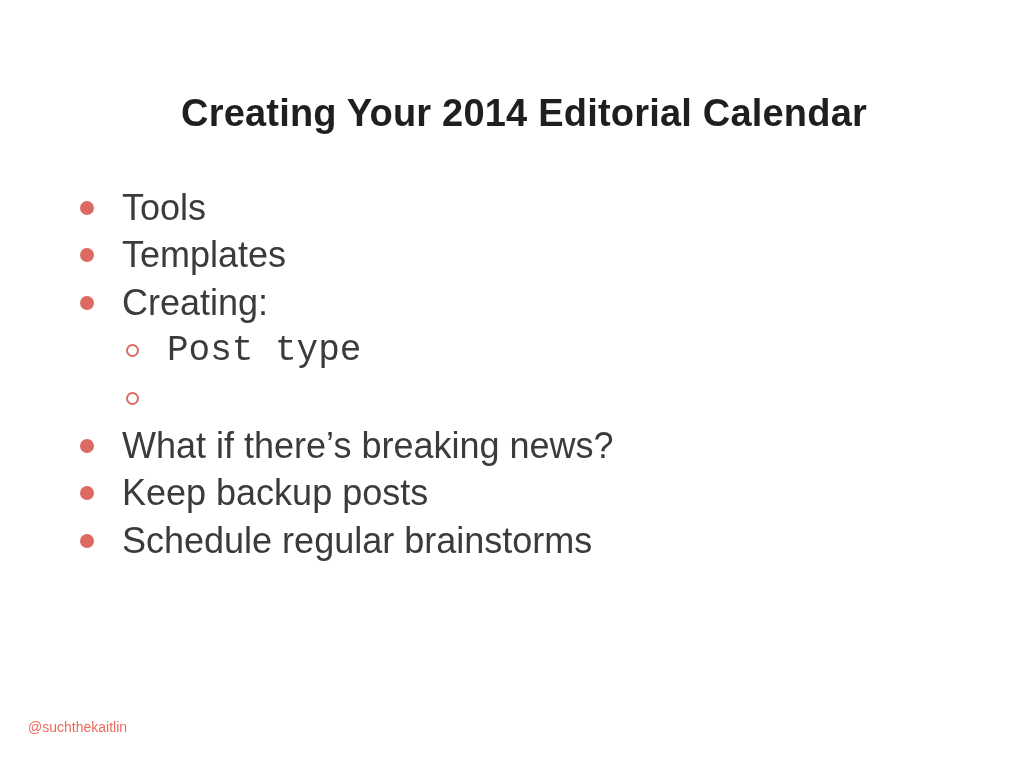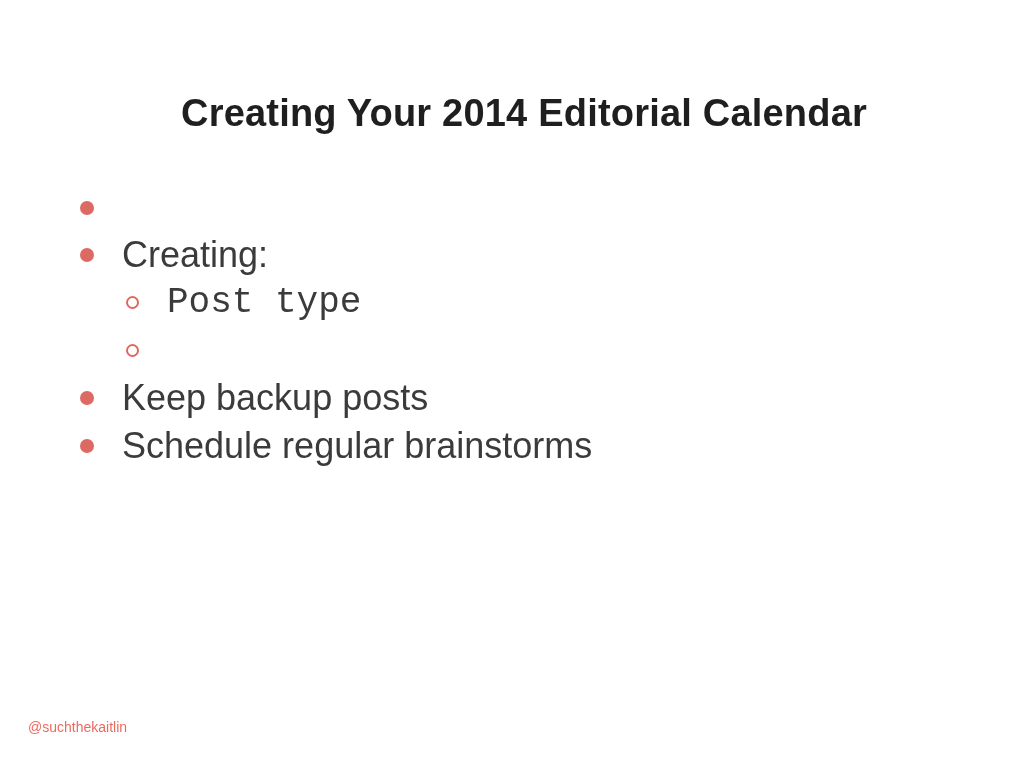--- a/index.html
+++ b/index.html
@@ -73,39 +73,48 @@
 </style>
 </head>
 <body>
 
 <div class="slide">
 
   <h1 class="slide-title">Creating Your 2014 Editorial Calendar</h1>
 
   <div class="bullet-list">
 
+    <div class="bullet-row level-1">
+      <span class="marker-dot"></span>
+      <span>Tools</span>
+    </div>
 
     <div class="bullet-row level-1">
       <span class="marker-dot"></span>
+      <span>Templates</span>
     </div>
 
     <div class="bullet-row level-1">
       <span class="marker-dot"></span>
       <span>Creating:</span>
     </div>
 
     <div class="bullet-row level-2">
       <span class="marker-ring"></span>
       <span>Post type</span>
     </div>
 
     <div class="bullet-row level-2">
       <span class="marker-ring"></span>
     </div>
 
+    <div class="bullet-row level-1">
+      <span class="marker-dot"></span>
+      <span>What if there’s breaking news?</span>
+    </div>
 
     <div class="bullet-row level-1">
       <span class="marker-dot"></span>
       <span>Keep backup posts</span>
     </div>
 
     <div class="bullet-row level-1">
       <span class="marker-dot"></span>
       <span>Schedule regular brainstorms</span>
     </div>

